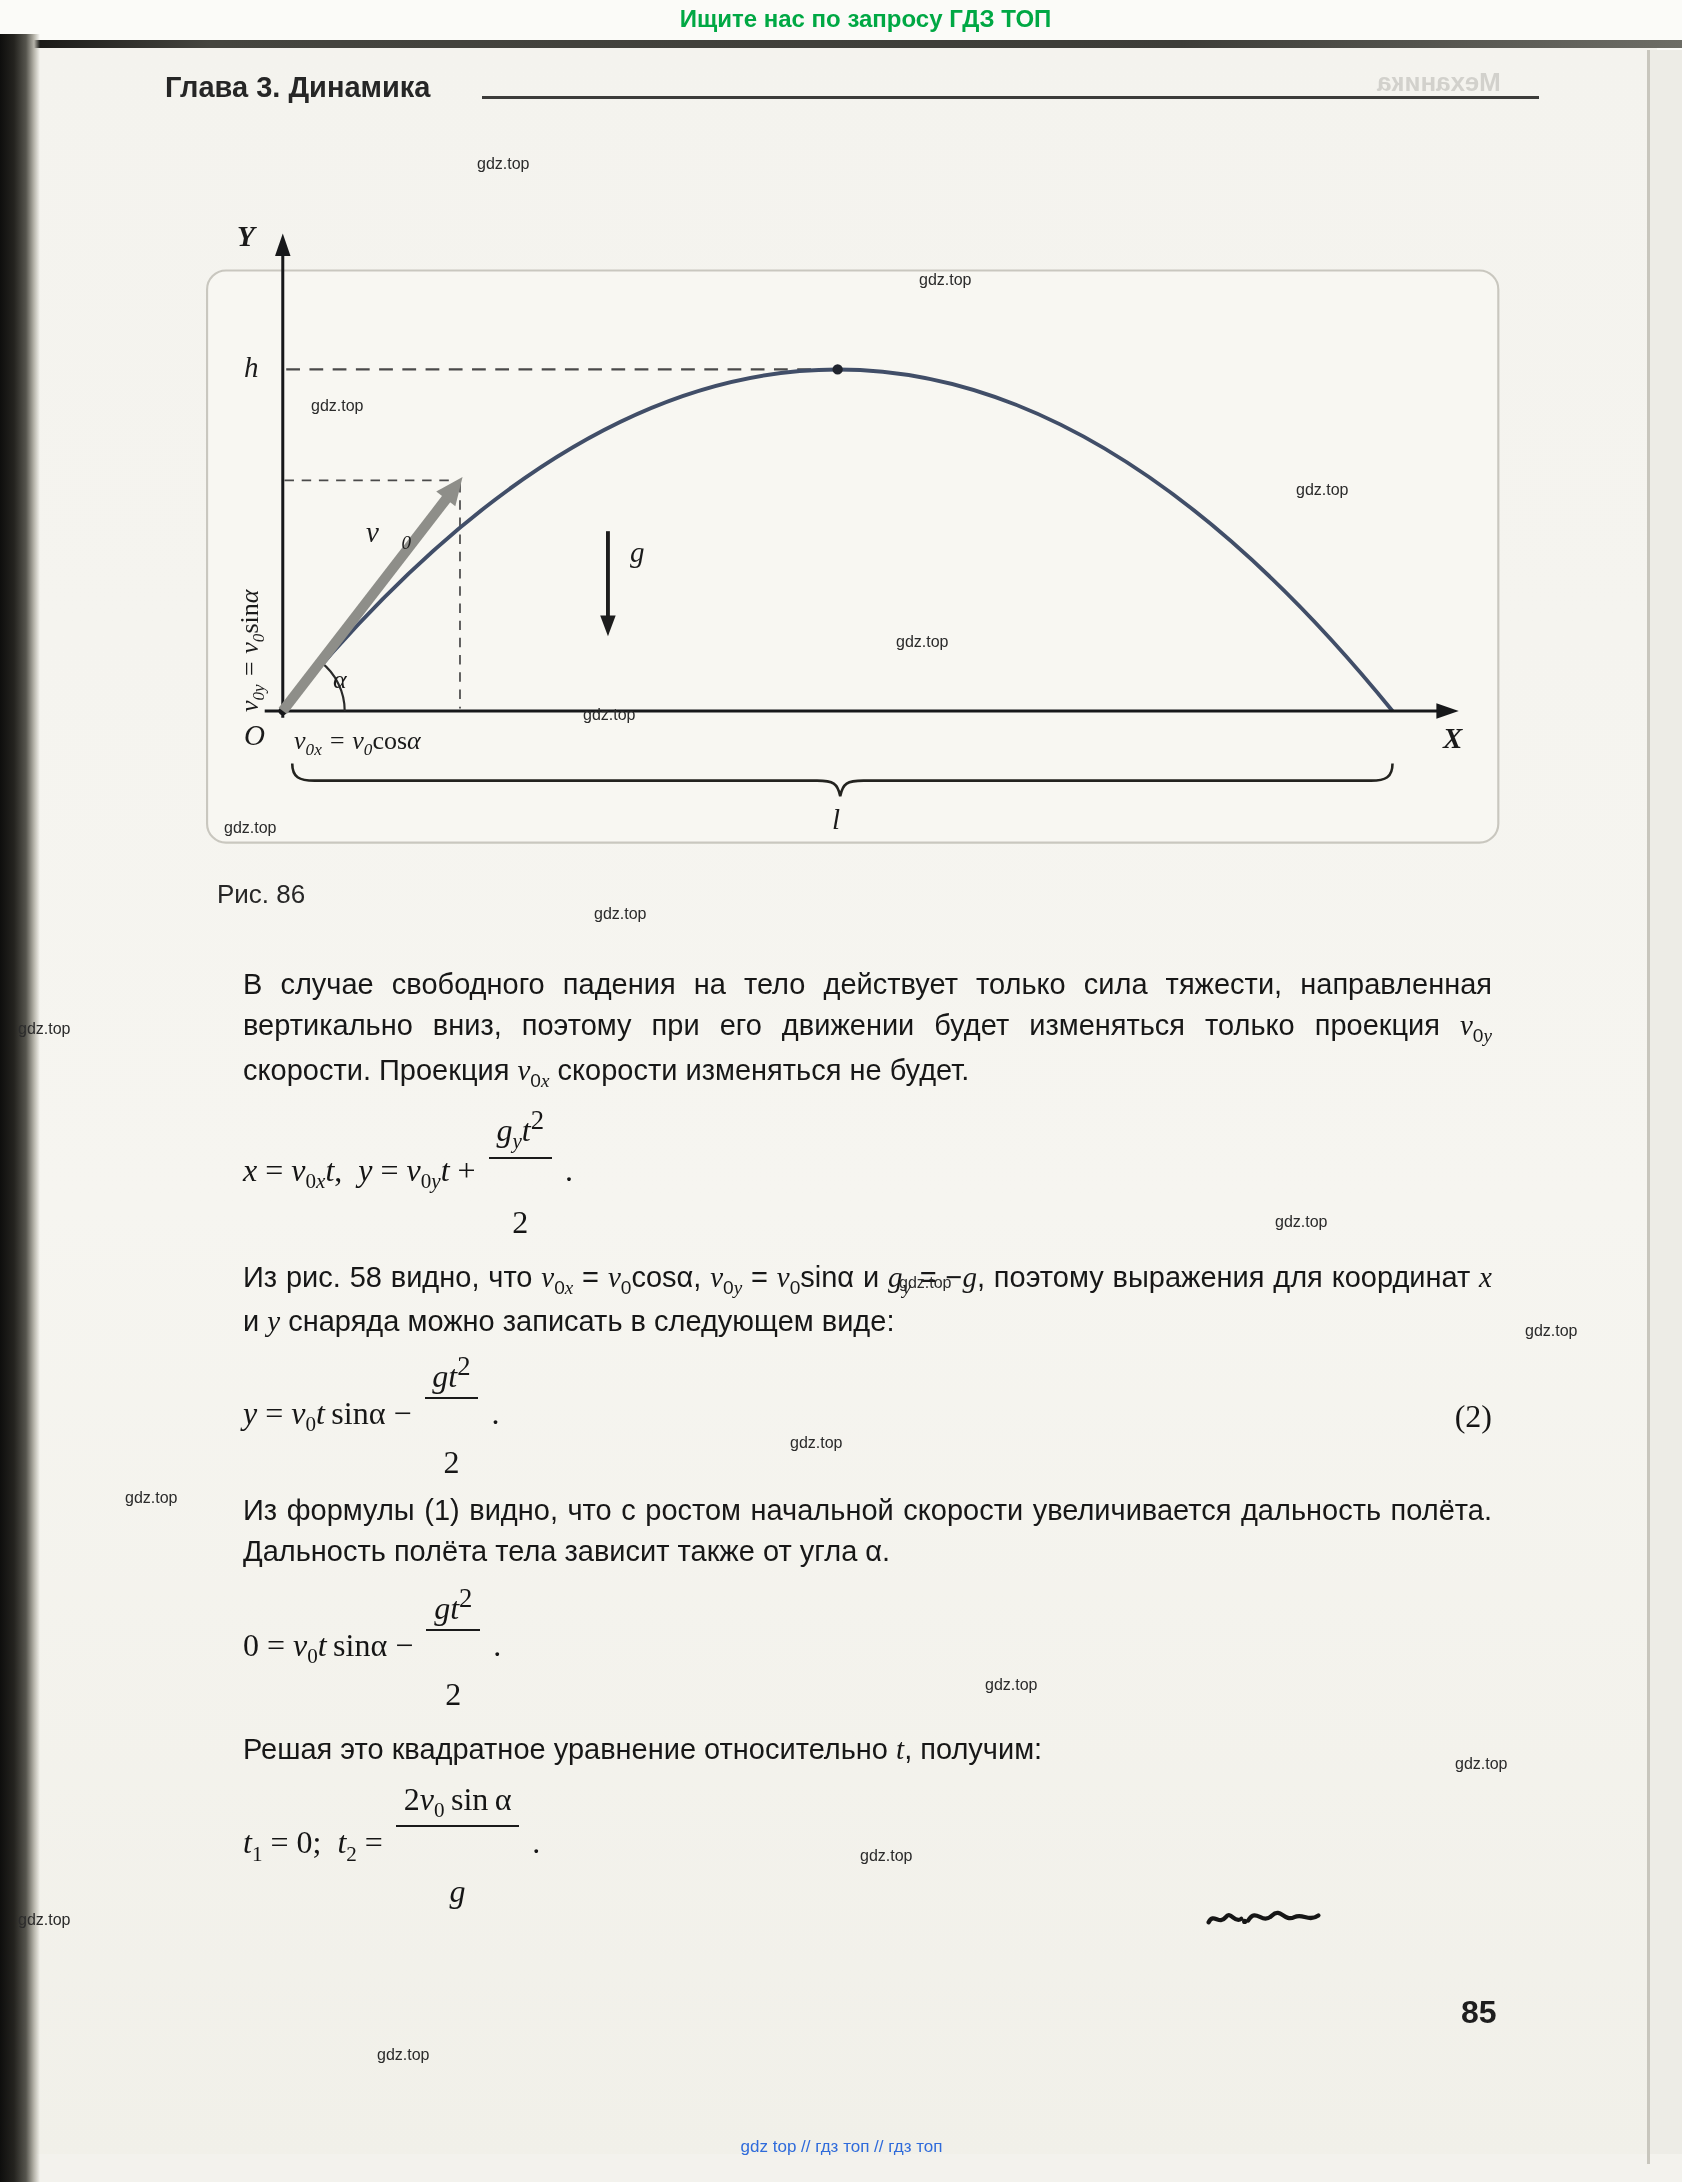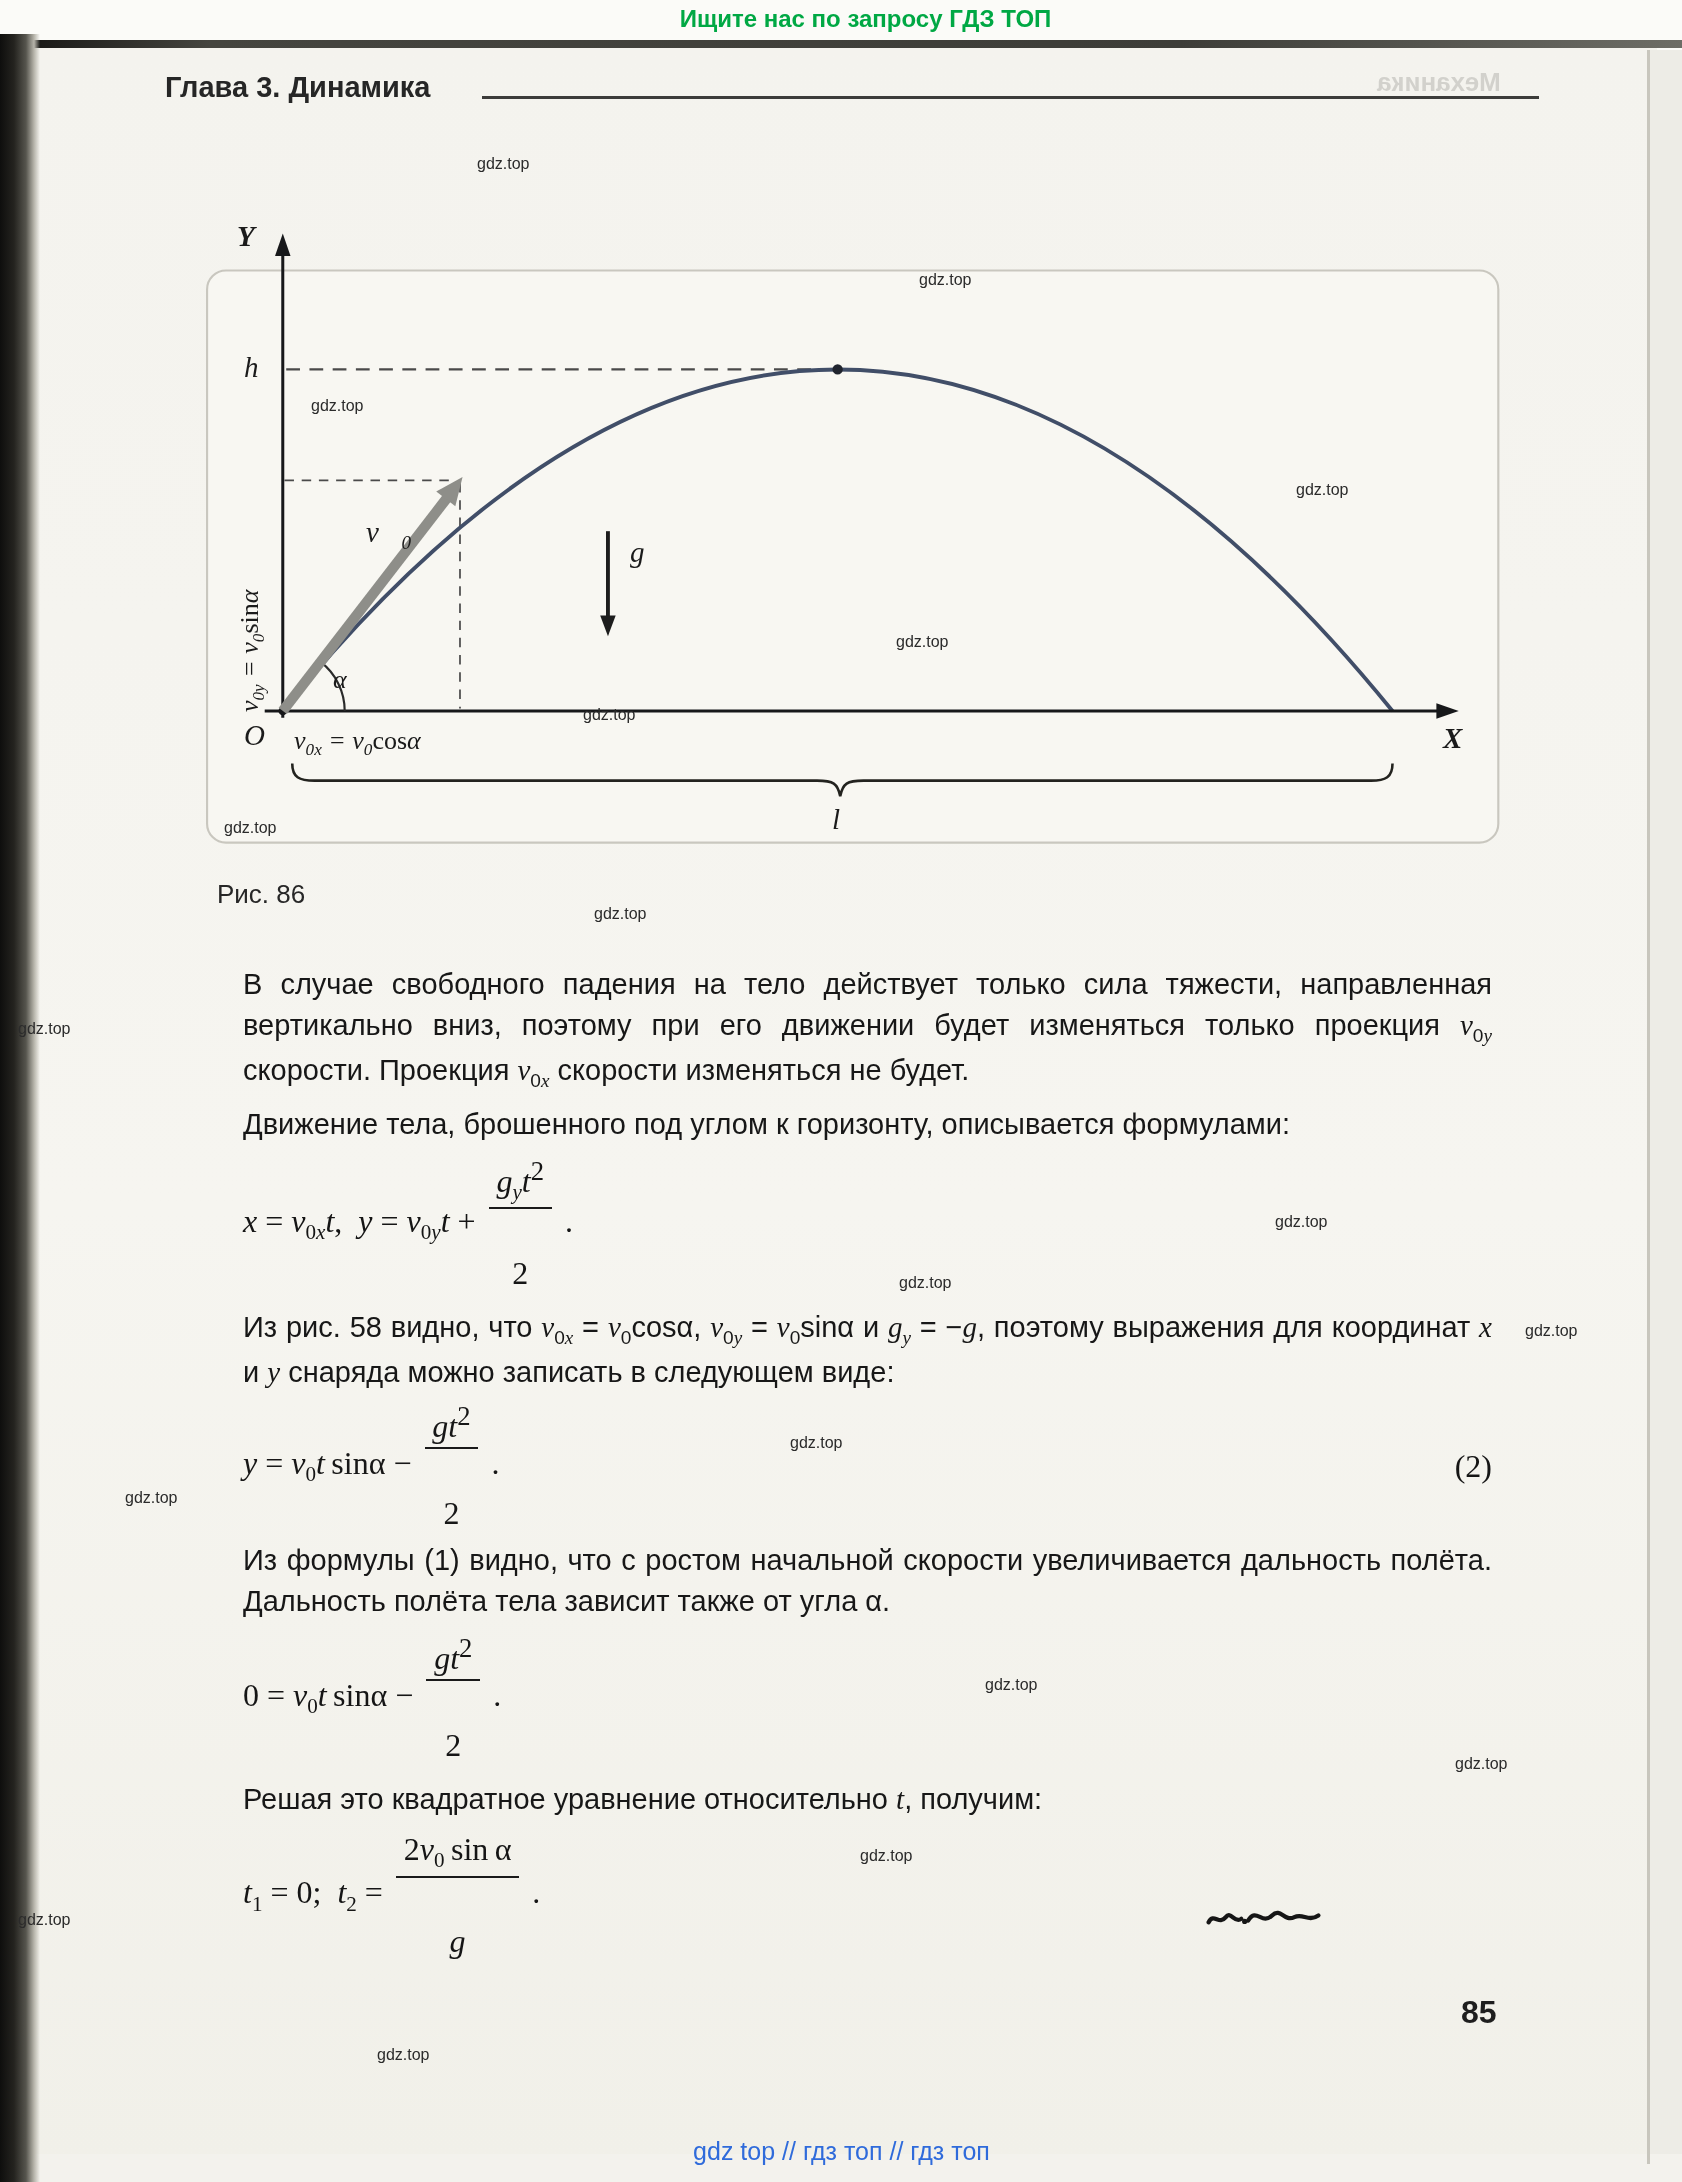--- a/index.html
+++ b/index.html
@@ -16,21 +16,21 @@
     background: linear-gradient(90deg,#141412,#45453f 12%,#3d3d38 70%,#6d6d66); }
   .binding { position:absolute; top:34px; left:0; width:40px; bottom:0; z-index:3;
     background: linear-gradient(90deg,#0e0e0d 0%,#24231f 35%,#56554e 65%,#b6b4aa 85%,rgba(246,245,241,0) 100%); }
   .right-page-edge { position:absolute; top:50px; right:33px; width:2.6px; bottom:19px; background:#c8c6bd; z-index:2; }
   .right-margin { position:absolute; top:50px; right:0; width:33px; bottom:0; background:#edece6; z-index:1; }
   .bottom-margin { position:absolute; left:0; right:0; bottom:0; height:29px; background:#f3f2ed; z-index:1; }
 
   .banner-top { position:absolute; top:5.2px; left:0; right:0; text-align:center; z-index:5;
     color:#00a844; font-size:24px; font-weight:bold;margin-left:48px; }
   .banner-bottom { position:absolute; top:2137px; left:0; right:0; text-align:center; z-index:5;
-    color:#2f6bdb; font-size:25px; }
+    color:#2f6bdb; font-size:17px; }
 
   
   .chapter-header { position:absolute; left:165px; top:71px; z-index:4;
     font-size:29px; font-weight:bold; color:#262626; }
   .header-rule { position:absolute; left:482px; top:96px; width:1057px; height:2.6px; background:#3c3c3a; z-index:4; }
   .bleed-header { position:absolute; left:1377px; top:67px; z-index:3; font-size:26px; font-weight:bold;
     color:rgba(90,90,88,0.22); transform:scaleX(-1); }
 
   
   .figure { position:absolute; left:163px; top:206px; width:1351px; height:671px; z-index:4; }
@@ -113,21 +113,20 @@
   <div class="figlabel" style="left:170px; top:459px; font-size:26px;">α</div>
   <div class="figlabel" style="left:467px; top:330px;"><i>g⃗</i></div>
   <div class="figlabel lab-v0y"><i>v</i><sub>0<i>y</i></sub> = <i>v</i><sub>0</sub><span class="rm">sin</span>α</div>
   <div class="figlabel lab-v0x"><i>v</i><sub>0<i>x</i></sub> = <i>v</i><sub>0</sub><span class="rm">cos</span>α</div>
   <div class="figlabel" style="left:669px; top:597px;">l</div>
 </div>
 <div class="fig-caption">Рис. 86</div>
 
 <div class="body-text">
   <p>В случае свободного падения на тело действует только сила тяжести, направленная вертикально вниз, поэтому при его движении будет изменяться только проекция <i>v</i><sub>0<i>y</i></sub> скорости. Проекция <i>v</i><sub>0<i>x</i></sub> скорости изменяться не будет.</p>
-  <p>Движение тела, брошенного под углом к горизонту, описывается формулами:</p>
   <div class="formula"><i>x</i> = <i>v</i><sub>0<i>x</i></sub><i>t</i>,&nbsp;&nbsp;<i>y</i> = <i>v</i><sub>0<i>y</i></sub><i>t</i> + <span class="frac">
         <span class="fr-n"><i>g</i><sub><i>y</i></sub><i>t</i><sup>2</sup></span>
         <span class="fr-d">2</span>
       </span>&nbsp;.</div>
   <p>Из рис. 58 видно, что <i>v</i><sub>0<i>x</i></sub> = <i>v</i><sub>0</sub><span class="rm">cos</span>α, <i>v</i><sub>0<i>y</i></sub> = <i>v</i><sub>0</sub><span class="rm">sin</span>α и <i>g</i><sub><i>y</i></sub> = −<i>g</i>, поэтому выражения для координат <i>x</i> и <i>y</i> снаряда можно записать в следующем виде:</p>
   <div class="eqrow">
     <span><i>y</i> = <i>v</i><sub>0</sub><i>t</i> <span class="rm">sin</span>α − <span class="frac">
           <span class="fr-n"><i>gt</i><sup>2</sup></span>
           <span class="fr-d">2</span>
         </span>&nbsp;.</span>

